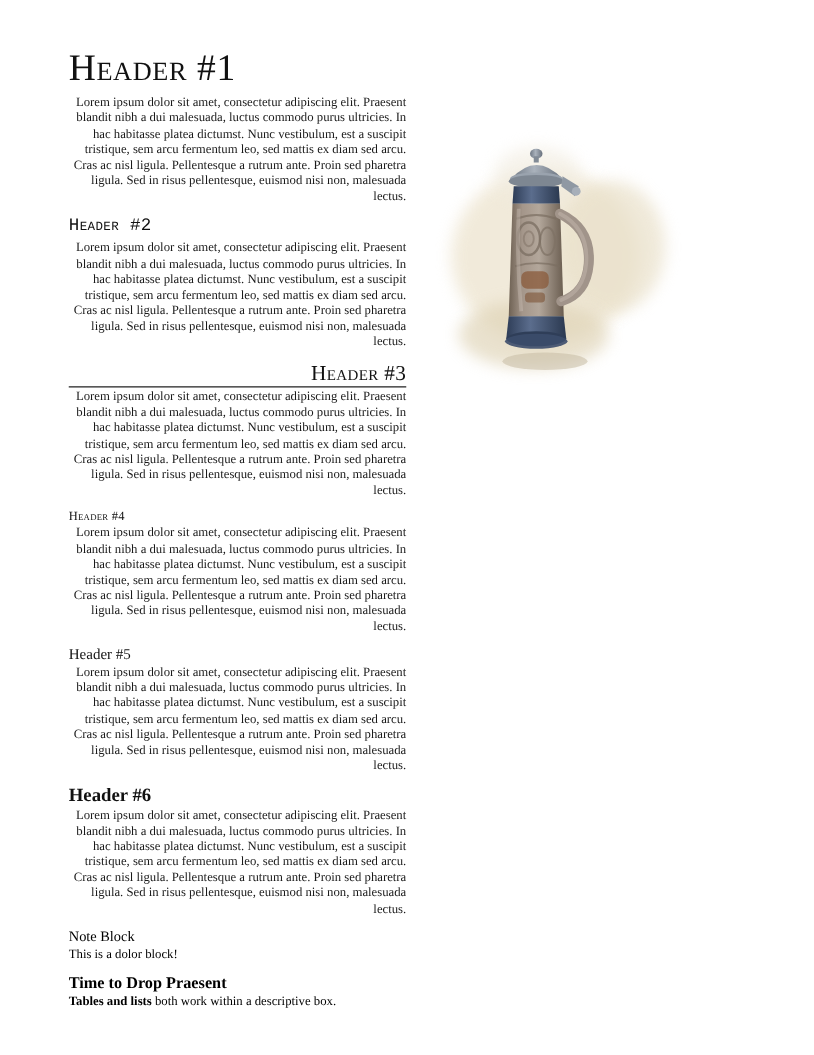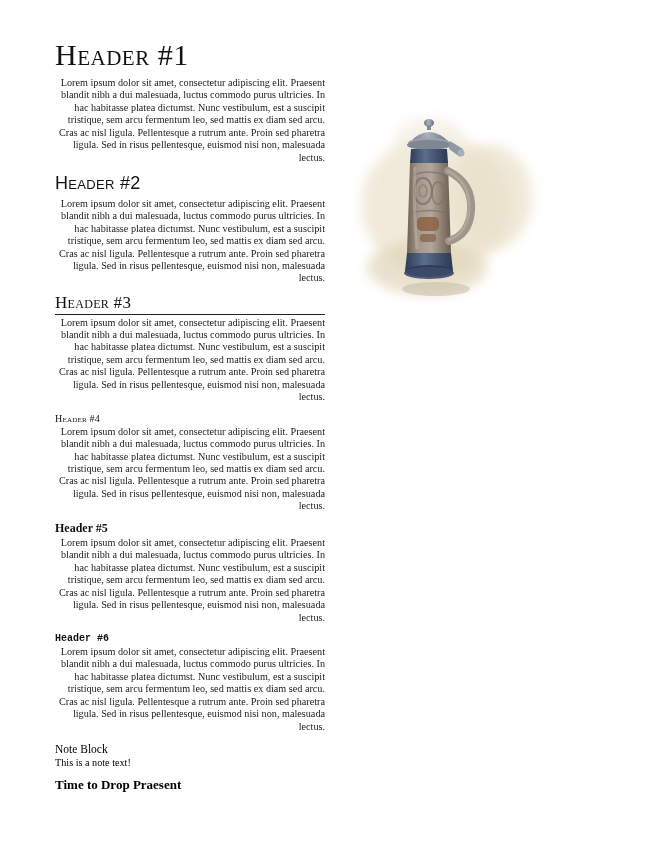--- a/index.html
+++ b/index.html
@@ -32,62 +32,63 @@
     font-family: "Liberation Serif", serif;
     font-size: 30px;
     font-weight: normal;
     font-variant: small-caps;
     letter-spacing: 0.5px;
     margin: 0 0 6px 0;
     line-height: 1.1;
     color: #111;
   }
   h2.doc-h {
-    font-family: Liberation Sans, sans-serif;
-    font-size: 18px;
+    font-family: Liberation Mono, monospace;
+    font-size: 14px;
     font-weight: normal;
     font-variant: small-caps;
     letter-spacing: 0.3px;
     margin: 10px 0 4px 0;
     line-height: 1.1;
     color: #111;
   }
   h3.doc-h {
     font-family: "Liberation Serif", serif;
     font-size: 17px;
     font-weight: normal;
     font-variant: small-caps;
     letter-spacing: 0.3px;
     margin: 9px 0 2px 0;
     line-height: 1.1;
     color: #111;
     border-bottom: 1px solid #222;
     padding-bottom: 1px;
+    text-align: right;
   }
   h4.doc-h {
     font-family: "Liberation Serif", serif;
     font-size: 10px;
     font-weight: normal;
     font-variant: small-caps;
     letter-spacing: 0.2px;
     margin: 9px 0 2px 0;
     line-height: 1.1;
     color: #111;
   }
   h5.doc-h {
     font-family: "Liberation Serif", serif;
     font-size: 12px;
-    font-weight: bold;
+    font-weight: normal;
     margin: 9px 0 2px 0;
     line-height: 1.1;
     color: #111;
   }
   h6.doc-h {
-    font-family: Liberation Mono, monospace;
-    font-size: 10px;
+    font-family: Liberation Serif, serif;
+    font-size: 15px;
     font-weight: bold;
     margin: 9px 0 2px 0;
     line-height: 1.1;
     color: #111;
   }
   p.body-text {
     font-family: "Liberation Serif", serif;
     font-size: 10.2px;
     line-height: 1.22;
     margin: 0 0 2px 0;
@@ -164,25 +165,26 @@
     <p class="body-text">Lorem ipsum dolor sit amet, consectetur adipiscing elit. Praesent blandit nibh a dui malesuada, luctus commodo purus ultricies. In hac habitasse platea dictumst. Nunc vestibulum, est a suscipit tristique, sem arcu fermentum leo, sed mattis ex diam sed arcu. Cras ac nisl ligula. Pellentesque a rutrum ante. Proin sed pharetra ligula. Sed in risus pellentesque, euismod nisi non, malesuada lectus.</p>
 
     <h5 class="doc-h">Header #5</h5>
     <p class="body-text">Lorem ipsum dolor sit amet, consectetur adipiscing elit. Praesent blandit nibh a dui malesuada, luctus commodo purus ultricies. In hac habitasse platea dictumst. Nunc vestibulum, est a suscipit tristique, sem arcu fermentum leo, sed mattis ex diam sed arcu. Cras ac nisl ligula. Pellentesque a rutrum ante. Proin sed pharetra ligula. Sed in risus pellentesque, euismod nisi non, malesuada lectus.</p>
 
     <h6 class="doc-h">Header #6</h6>
     <p class="body-text">Lorem ipsum dolor sit amet, consectetur adipiscing elit. Praesent blandit nibh a dui malesuada, luctus commodo purus ultricies. In hac habitasse platea dictumst. Nunc vestibulum, est a suscipit tristique, sem arcu fermentum leo, sed mattis ex diam sed arcu. Cras ac nisl ligula. Pellentesque a rutrum ante. Proin sed pharetra ligula. Sed in risus pellentesque, euismod nisi non, malesuada lectus.</p>
 
     <div>
       <div class="note-title">Note Block</div>
-      <div class="note-text">This is a note text!</div>
+      <div class="note-text">This is a dolor block!</div>
     </div>
 
     <div>
       <div class="desc-title">Time to Drop Praesent</div>
+      <div class="desc-text"><b>Tables and lists</b><span> both work within a descriptive box.</span></div>
     </div>
 
   </div>
 
   <div class="illustration">
 
     <div class="splotch" style="left:6px; top:30px; width:150px; height:140px; background:#efe7d4; opacity:0.85;"></div>
     <div class="splotch" style="left:92px; top:40px; width:85px; height:105px; background:#e9e0c9; opacity:0.7;"></div>
     <div class="splotch" style="left:12px; top:135px; width:120px; height:55px; background:#ded2b4; opacity:0.65;"></div>
     <div class="splotch" style="left:40px; top:12px; width:70px; height:45px; background:#f1ece0; opacity:0.6;"></div>

